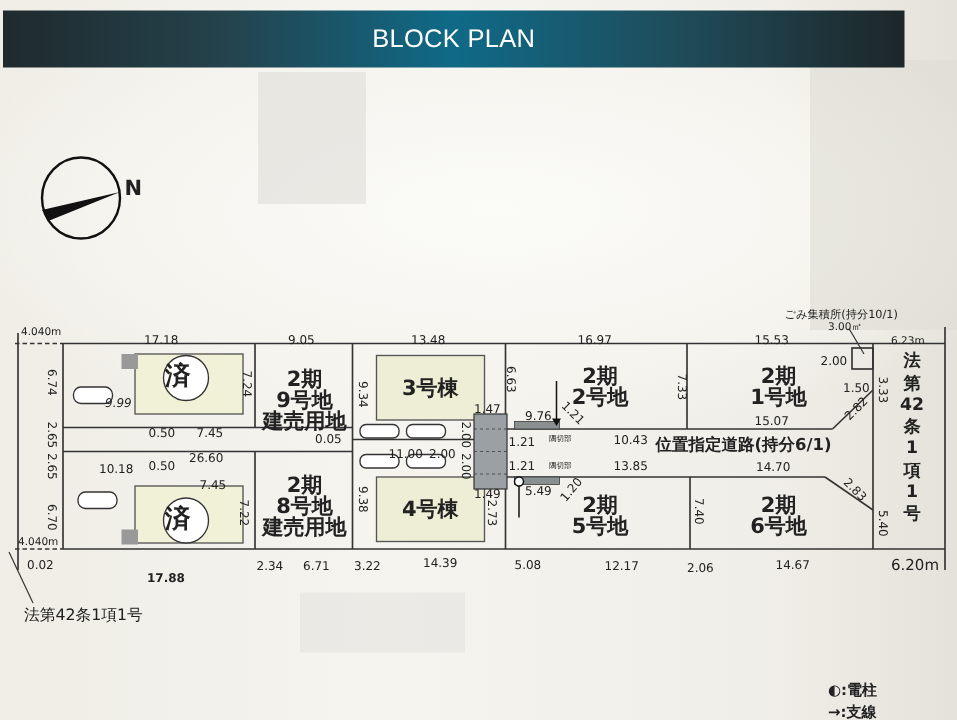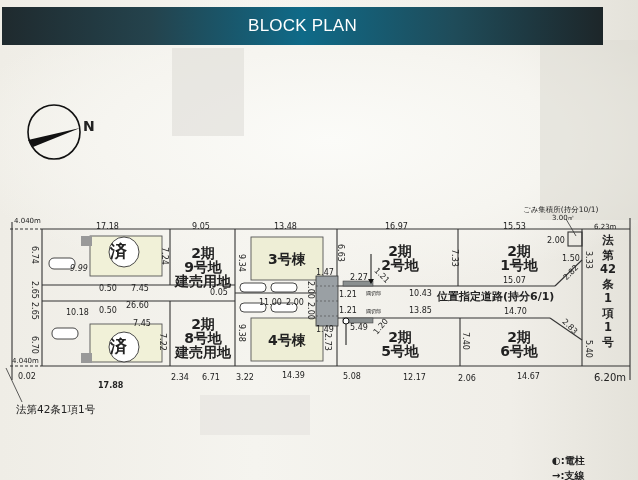--- a/index.html
+++ b/index.html
@@ -213,21 +213,21 @@
 <div class="dim vert" style="left:237px;top:254px;">9.34</div>
 <div class="dim vert" style="left:237px;top:324px;">9.38</div>
 <div class="dim" style="left:259px;top:298px;">11.00</div>
 <div class="dim" style="left:286px;top:298px;">2.00</div>
 <div class="dim vert" style="left:306px;top:281px;">2.00</div>
 <div class="dim vert" style="left:306px;top:302px;">2.00</div>
 <div class="dim vert" style="left:336px;top:244px;">6.63</div>
 <div class="dim" style="left:316px;top:268px;">1.47</div>
 <div class="dim" style="left:316px;top:325px;">1.49</div>
 <div class="dim vert" style="left:323px;top:333px;">2.73</div>
-<div class="dim" style="left:350px;top:273px;">2.27</div>
+<div class="dim" style="left:350px;top:273px;">9.76</div>
 <div class="dim" style="left:373px;top:271px;transform:rotate(45deg);">1.21</div>
 <div class="dim" style="left:339px;top:290px;">1.21</div>
 <div class="dim" style="left:339px;top:306px;">1.21</div>
 <div class="dim" style="left:350px;top:323px;">5.49</div>
 <div class="dim" style="left:372px;top:322px;transform:rotate(-50deg);">1.20</div>
 <div class="dim" style="left:366px;top:289px;font-size:5px;">隅切部</div>
 <div class="dim" style="left:366px;top:307px;font-size:5px;">隅切部</div>
 <div class="dim" style="left:409px;top:289px;">10.43</div>
 <div class="dim" style="left:409px;top:306px;">13.85</div>
 <div class="dim vert" style="left:450px;top:249px;">7.33</div>

